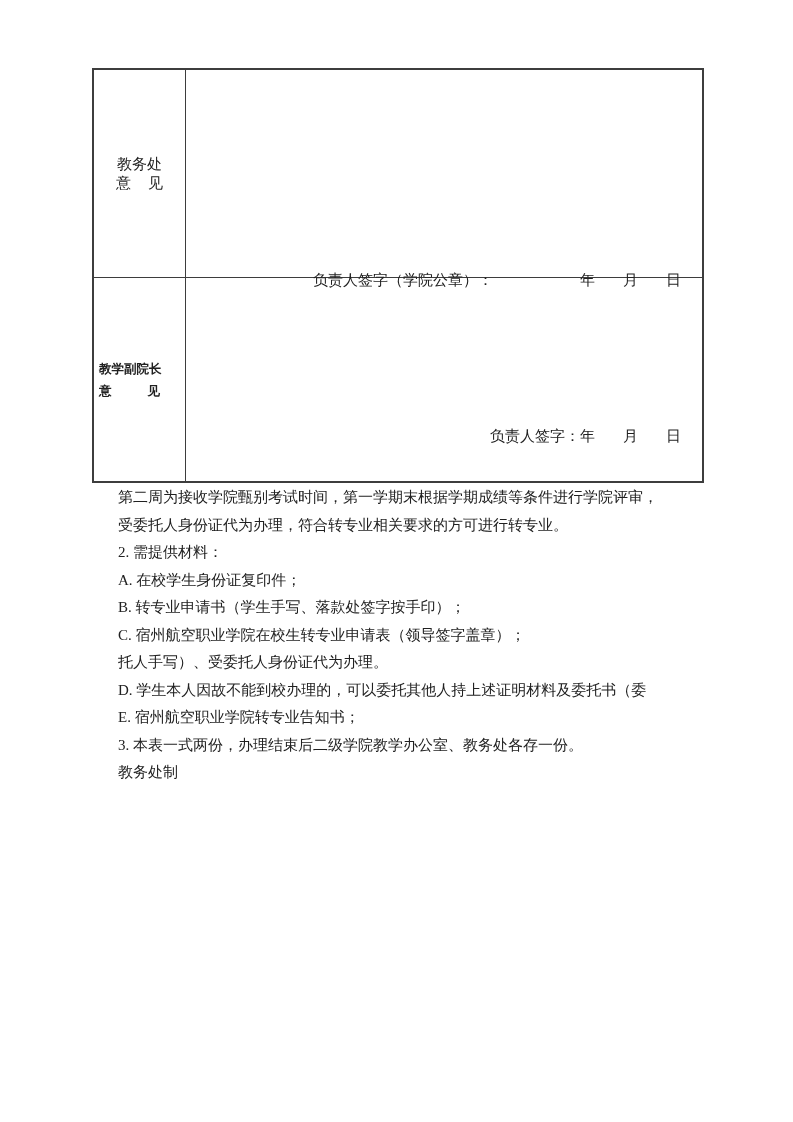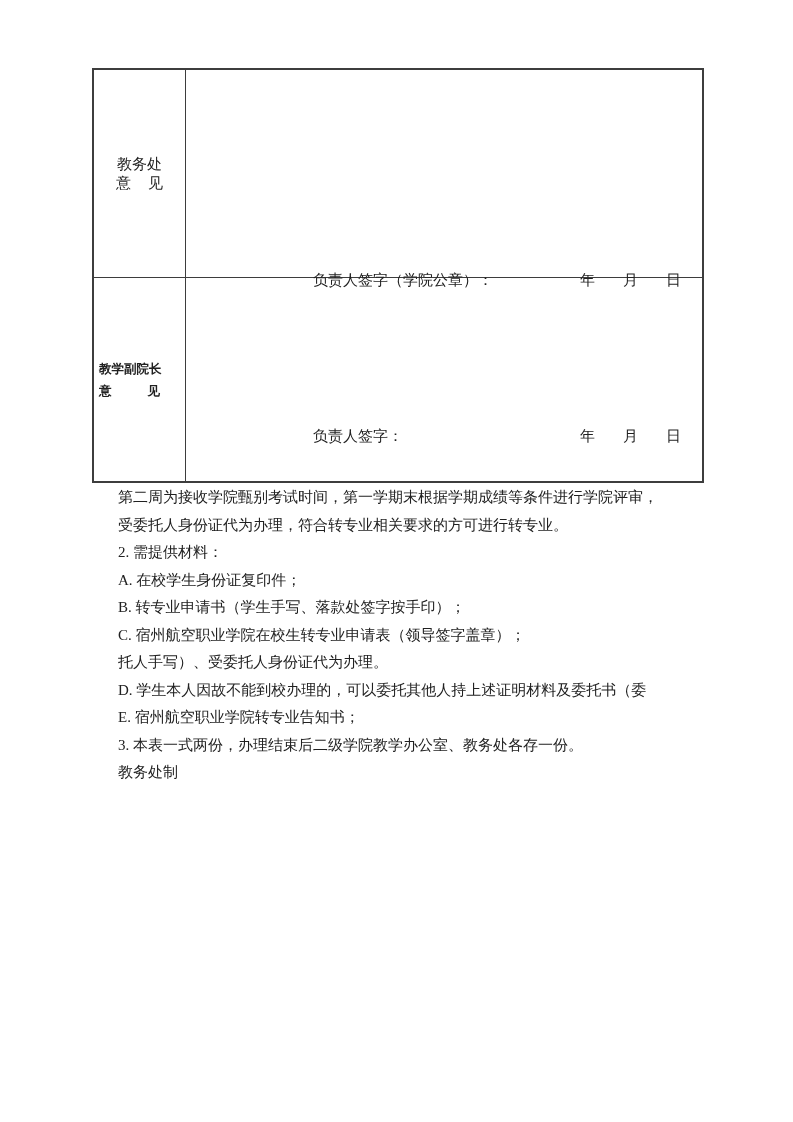--- a/index.html
+++ b/index.html
@@ -40,21 +40,21 @@
   .lbl-justify { display: flex; justify-content: space-between; }
   .content-cell { flex: 1; position: relative; }
   .sig-line {
     position: absolute;
     left: 127px; right: 21px;
     display: flex; justify-content: space-between; align-items: baseline;
     font-size: 15px; line-height: 20px;
     white-space: nowrap;
   }
   .sig-line-1 { top: 164px; margin-top: 36px; }
-  .sig-line-2 { top: 148px; }
+  .sig-line-2 { top: 148px; justify-content: flex-end; }
   .date-group { display: flex; gap: 28px; }
 
   
   .notes {
     position: absolute;
     left: 118px; top: 484px;
     width: 586px;
     font-size: 15px; line-height: 27.5px;
   }
   .note-line { white-space: nowrap; }

